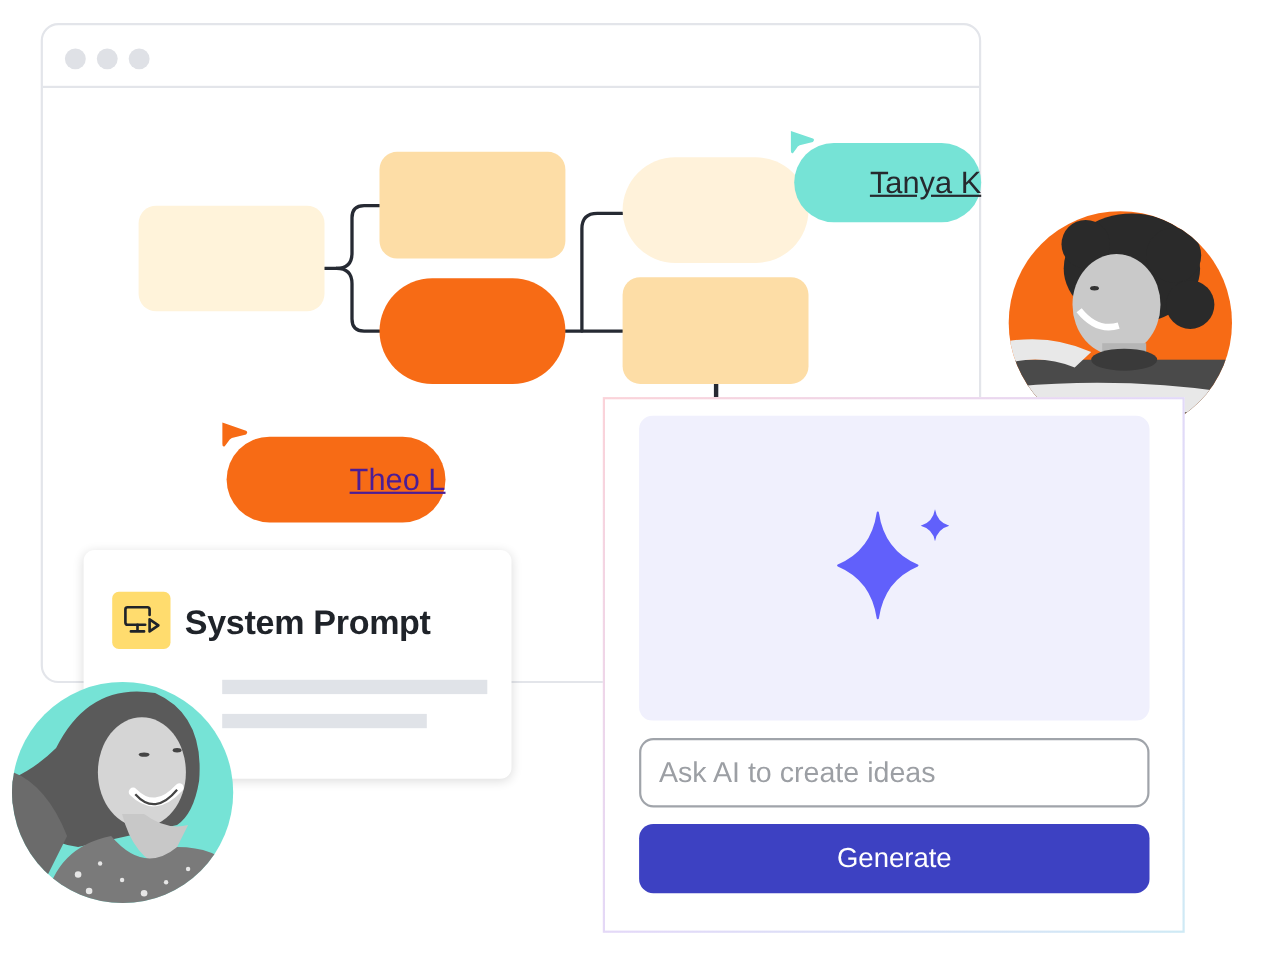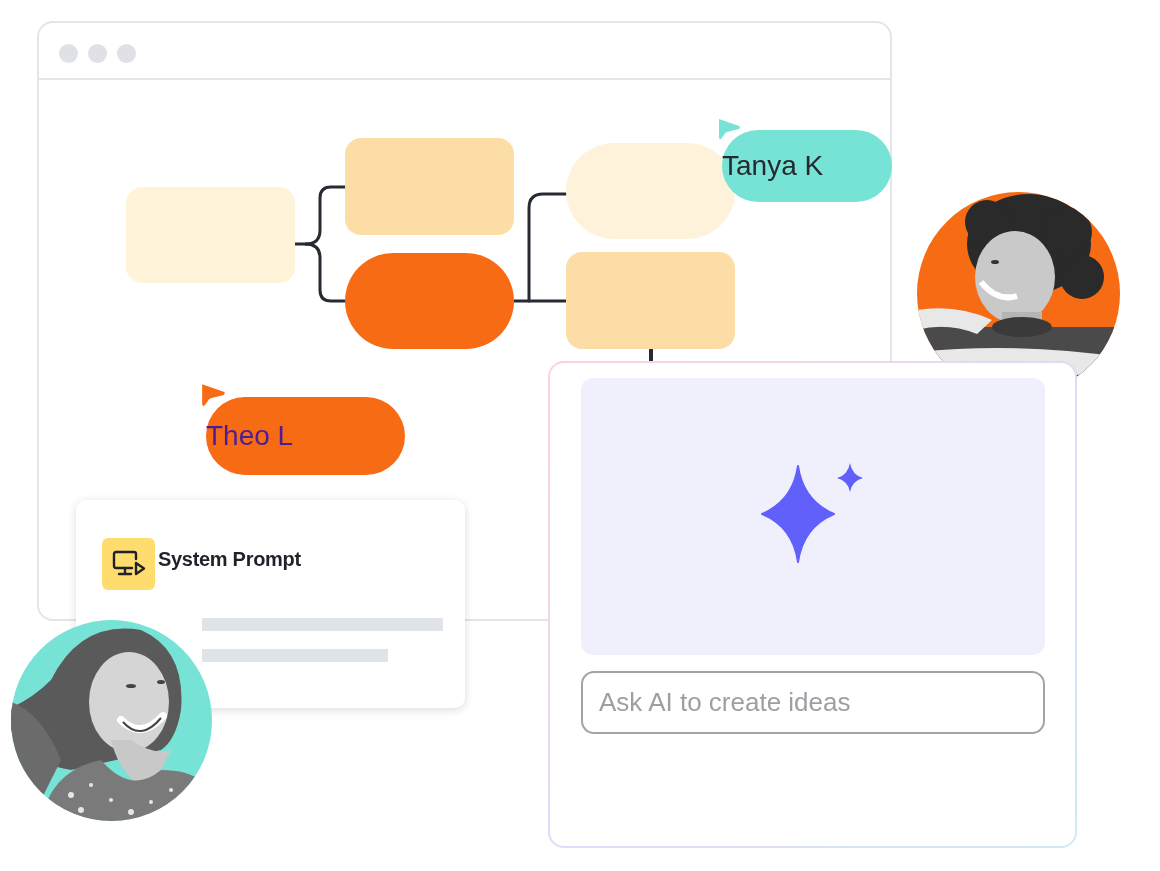--- a/index.html
+++ b/index.html
@@ -22,45 +22,45 @@
   .node { position: absolute; }
   .n-root { left: 126px; top: 187px; width: 169px; height: 96px; background: #fff3da; border-radius: 16px; }
   .n-top  { left: 345px; top: 138px; width: 169px; height: 97px; background: #fddda6; border-radius: 16px; }
   .n-orange { left: 345px; top: 253px; width: 169px; height: 96px; background: #f76b15; border-radius: 48px; }
   .n-pill { left: 566px; top: 143px; width: 169px; height: 96px; background: #fff2da; border-radius: 48px; }
   .n-right { left: 566px; top: 252px; width: 169px; height: 97px; background: #fddda6; border-radius: 16px; }
 
   svg.connectors { position: absolute; left: 0; top: 0; width: 1160px; height: 871px; pointer-events: none; }
 
   
-  .cursor-tag { position: absolute; height: 72px; border-radius: 36px; display: flex; align-items: center; justify-content: flex-start; font-size: 28px; }
+  .cursor-tag { position: absolute; height: 72px; border-radius: 36px; display: flex; align-items: center; justify-content: flex-end; font-size: 28px; text-decoration: underline; }
   .tag-tanya { left: 722px; top: 130px; width: 170px; background: #76e3d6; color: #26292e; }
   .tag-theo  { left: 206px; top: 397px; width: 199px; background: #f76b15; color: #4c1d95; height: 78px; border-radius: 39px; }
   .cursor-arrow { position: absolute; }
 
   
   .prompt-card {
     position: absolute; left: 76px; top: 500px; width: 389px; height: 208px;
     background: #fff; border-radius: 10px; box-shadow: 0 2px 10px rgba(0,0,0,0.14);
   }
   .prompt-icon { position: absolute; left: 26px; top: 38px; width: 53px; height: 52px; background: #ffdc6e; border-radius: 6px; display: flex; align-items: center; justify-content: center; }
-  .prompt-title { position: absolute; left: 82px; top: 48px; font-size: 20px; font-weight: bold; color: #1f2329; letter-spacing: -0.3px; }
+  .prompt-title { position: absolute; left: 92px; top: 48px; font-size: 31px; font-weight: bold; color: #1f2329; letter-spacing: -0.3px; }
   .bar { position: absolute; height: 13px; background: #e0e3e8; }
   .bar1 { left: 126px; top: 118px; width: 241px; }
   .bar2 { left: 126px; top: 149px; width: 186px; }
 
   
   .avatar { position: absolute; border-radius: 50%; overflow: hidden; }
   .av-man { left: 917px; top: 192px; width: 203px; height: 203px; background: #f76b15; }
   .av-woman { left: 11px; top: 620px; width: 201px; height: 201px; background: #76e3d6; }
 
   
   .ai-panel {
     position: absolute; left: 548px; top: 361px; width: 529px; height: 487px;
-    background: #fff; border-radius: 16px;
+    background: #fff; border-radius: 0;
     border: 2px solid transparent;
     background-image: linear-gradient(#fff,#fff), linear-gradient(135deg, #fbd3d9, #e3d9f8, #cfeaf5);
     background-origin: border-box; background-clip: padding-box, border-box;
   }
   .ai-preview { position: absolute; left: 31px; top: 15px; width: 464px; height: 277px; background: #f0f0fd; border-radius: 12px; }
   .ai-input {
     position: absolute; left: 31px; top: 308px; width: 464px; height: 63px;
     border: 2px solid #a0a4aa; border-radius: 13px; background: #fff;
     font-family: "Liberation Sans", "DejaVu Sans", sans-serif;
     font-size: 26px; color: #333; padding: 0 16px; outline: none;
@@ -154,20 +154,21 @@
 </div>
 
 <div class="ai-panel">
   <div class="ai-preview">
     <svg style="position:absolute;left:178px;top:83px;" width="110" height="110" viewBox="0 0 110 110">
       <path d="M39 5 Q44 40 75 53 Q44 66 39 101 Q34 66 3 53 Q34 40 39 5 Z" fill="#6160fb" stroke="#6160fb" stroke-width="2" stroke-linejoin="round"></path>
       <path d="M91 2 Q93 14 104 17 Q93 20 91 31 Q89 20 78 17 Q89 14 91 2 Z" fill="#6160fb"></path>
     </svg>
   </div>
   <input class="ai-input" type="text" placeholder="Ask AI to create ideas" style="">
+  <button class="ai-generate">Generate</button>
 </div>
 
 <div class="avatar av-woman">
   <svg width="201" height="201" viewBox="0 0 201 201">
 
     <path d="M40 60 Q70 0 130 10 Q175 30 170 90 Q165 120 150 130 L60 150 Q0 140 -5 90 Q20 80 40 60 Z" fill="#5a5a5a"></path>
     <path d="M-5 80 Q30 90 50 140 L20 200 L-5 200 Z" fill="#6b6b6b"></path>
 
     <ellipse cx="118" cy="82" rx="40" ry="50" fill="#d5d5d5"></ellipse>
     <path d="M110 100 Q130 120 152 96" stroke="#fff" stroke-width="8" fill="none" stroke-linecap="round"></path>

